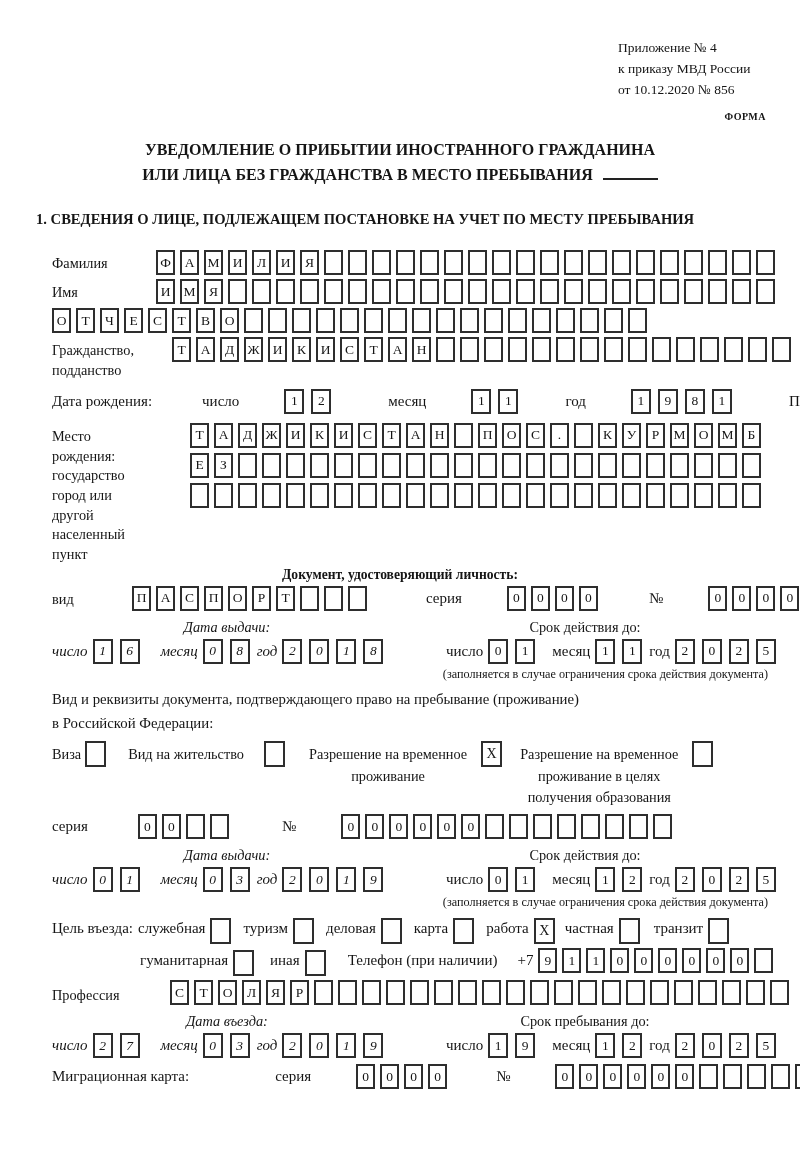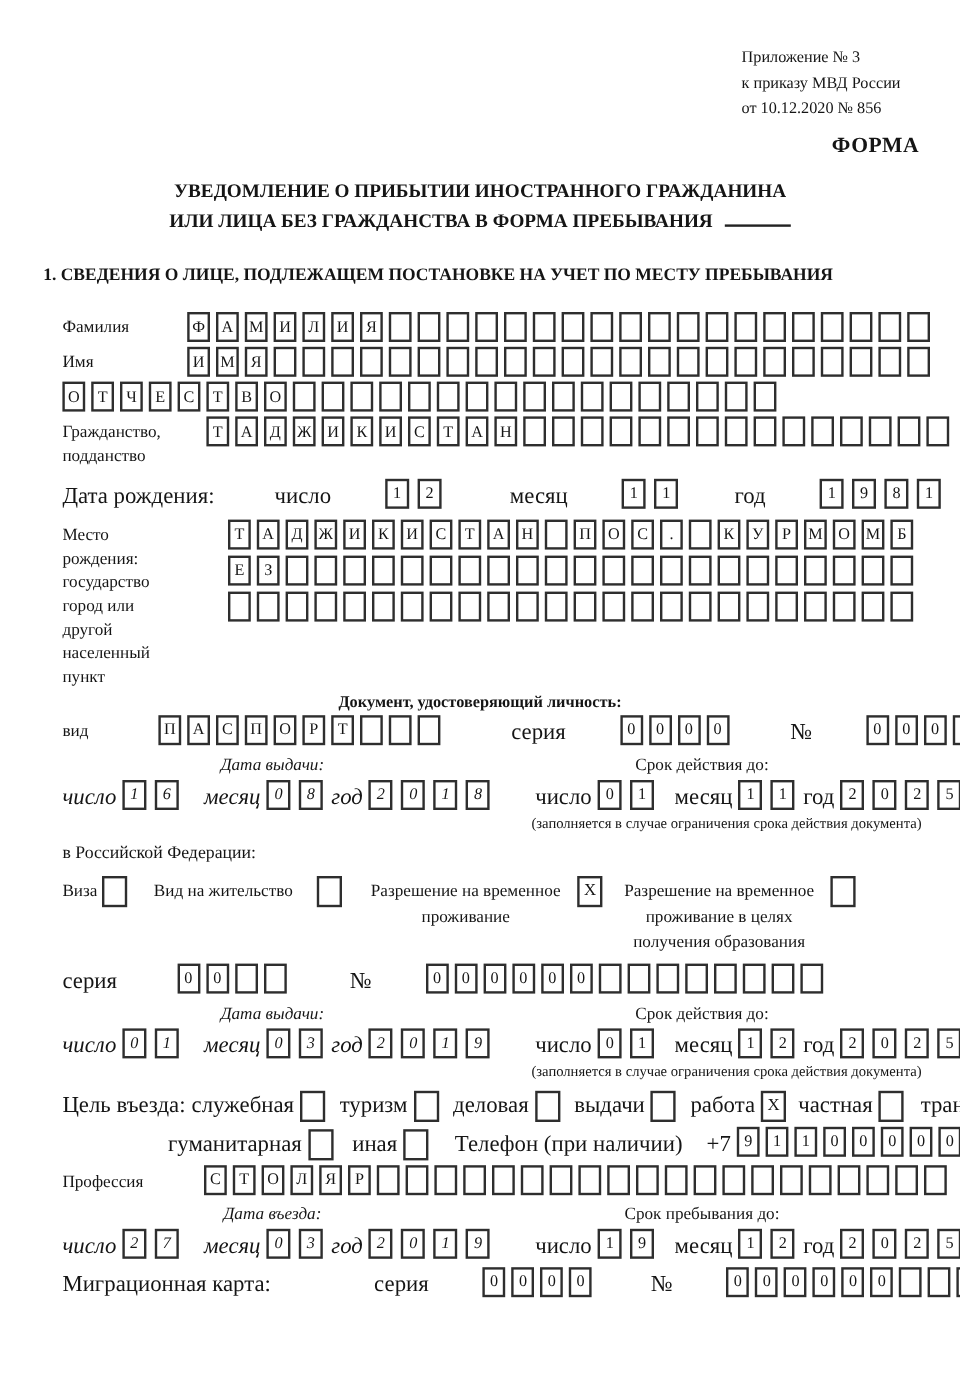--- a/index.html
+++ b/index.html
@@ -4,40 +4,40 @@
 <style>
   * { margin:0; padding:0; box-sizing:border-box; }
   html,body { background:#ffffff; }
   .page {
     position:relative; width:800px; height:1163px; background:#ffffff;
     font-family:"Liberation Serif","DejaVu Serif",serif; color:#151515; overflow:hidden;
   }
   
   .hdr { margin:38px 34px 0 618px; font-size:13.5px; line-height:1.55; }
   .hdr2 { margin:4px 34px 0 618px; font-size:12.8px; line-height:1.5; }
-  .forma { margin-top:10px; padding-right:34px; text-align:right; font-weight:bold; font-size:18px; letter-spacing:.5px; }
+  .forma { margin-top:10px; padding-right:34px; text-align:right; font-weight:bold; font-size:10px; letter-spacing:.5px; }
   .title { margin-top:16px; text-align:center; font-weight:bold; font-size:16px; line-height:1.55; }
   .blank { display:inline-block; width:55px; height:13px; border-bottom:2px solid #222; margin-left:10px; }
   .sheading { margin:24px 10px 0 36px; font-weight:bold; font-size:14.6px; }
   
   .frow { display:flex; align-items:flex-start; margin:0 0 4px 52px;gap:40px; }
   .flabel { font-size:14.3px; line-height:1.38; padding-top:4px; flex:none; }
   .flabel span { display:block; }
   .w64{width:64px;} .w80{width:80px;} .w100{width:100px;} .w98{width:98px;} .w40{width:40px;} .w78{width:78px;}
   .cells { display:flex; flex:none; }
   .cell {
     width:19px; height:25px; border:2px solid #2e2e2e; margin-right:5px; flex:none;
     display:flex; align-items:center; justify-content:center; font-size:13.5px;
   }
   .cellstack .cells { margin-bottom:5px; }
   .checkbox {
     width:21px; height:26px; border:2px solid #2e2e2e; flex:none;
     display:inline-flex; align-items:center; justify-content:center; font-size:14px; margin-top:2px;
   }
-  .dlbl { font-size:19px; padding-top:4px; margin-right:5px; flex:none; }
+  .dlbl { font-size:15px; padding-top:4px; margin-right:5px; flex:none; }
   .gap10 { margin-right:10px; } .gap14 { margin-right:14px; }
   .dcells .cell { width:20px; margin-right:7px; }
   
   .docheading { margin-top:2px; text-align:center; font-weight:bold; font-size:13.6px; }
   
   .daterow { display:flex; margin:8px 0 4px 52px; }
   .datecol-l { width:350px; flex:none;font-style:italic; }
   .datecol-r { width:366px; flex:none; }
   .datehead { text-align:center; font-size:14.3px; }
   .dateline { display:flex; align-items:flex-start; margin-top:3px; }
@@ -49,29 +49,29 @@
   .plabel-c { text-align:center; font-size:14.3px; padding-top:5px; line-height:1.5; flex:none; }
   .plabel-c span { display:block;text-align:center; }
   .purprow { display:flex; align-items:flex-start; margin:6px 0 4px 52px; }
 </style>
 </head>
 <body>
 
 <div class="page">
 
   <div class="hdr">
-    <div>Приложение № 3</div>
+    <div>Приложение № 4</div>
     <div>к приказу МВД России</div>
     <div>от 10.12.2020 № 856</div>
   </div>
   <div class="forma">ФОРМА</div>
 
   <div class="title">
     <div>УВЕДОМЛЕНИЕ О ПРИБЫТИИ ИНОСТРАННОГО ГРАЖДАНИНА</div>
-    <div><span>ИЛИ ЛИЦА БЕЗ ГРАЖДАНСТВА В ФОРМА ПРЕБЫВАНИЯ</span><span class="blank"></span></div>
+    <div><span>ИЛИ ЛИЦА БЕЗ ГРАЖДАНСТВА В МЕСТО ПРЕБЫВАНИЯ</span><span class="blank"></span></div>
   </div>
 
   <div class="sheading">1. СВЕДЕНИЯ О ЛИЦЕ, ПОДЛЕЖАЩЕМ ПОСТАНОВКЕ НА УЧЕТ ПО МЕСТУ ПРЕБЫВАНИЯ</div>
 
   <div class="frow" style="margin-top:22px;">
     <span class="flabel w64">Фамилия</span>
     <span class="cells">
         <span class="cell">Ф</span>
         <span class="cell">А</span>
         <span class="cell">М</span>
@@ -392,20 +392,21 @@
             <span class="cell">0</span>
             <span class="cell">2</span>
             <span class="cell">5</span>
           </span>
       </div>
       <div class="datenote">(заполняется в случае ограничения срока действия документа)</div>
     </div>
   </div>
 
   <div class="para">
+    <div>Вид и реквизиты документа, подтверждающего право на пребывание (проживание)</div>
     <div>в Российской Федерации:</div>
   </div>
 
   <div class="permitrow">
     <span class="plabel">Виза</span>
     <span class="checkbox" style="margin-left:4px;"></span>
     <span class="plabel" style="margin-left:22px;">Вид на жительство</span>
     <span class="checkbox" style="margin-left:20px;"></span>
     <span class="plabel-c" style="margin-left:24px;">
       <span>Разрешение на временное</span>
@@ -496,21 +497,21 @@
   </div>
 
   <div class="purprow">
     <span class="dlbl">Цель въезда:</span>
     <span class="dlbl">служебная</span>
     <span class="checkbox" style="margin-right:12px;"></span>
     <span class="dlbl">туризм</span>
     <span class="checkbox" style="margin-right:12px;"></span>
     <span class="dlbl">деловая</span>
     <span class="checkbox" style="margin-right:12px;"></span>
-    <span class="dlbl">выдачи</span>
+    <span class="dlbl">карта</span>
     <span class="checkbox" style="margin-right:12px;"></span>
     <span class="dlbl">работа</span>
     <span class="checkbox" style="margin-right:10px;">X</span>
     <span class="dlbl">частная</span>
     <span class="checkbox" style="margin-right:14px;"></span>
     <span class="dlbl">транзит</span>
     <span class="checkbox"></span>
   </div>
 
   <div class="purprow" style="margin-left:140px; margin-top:2px;">

